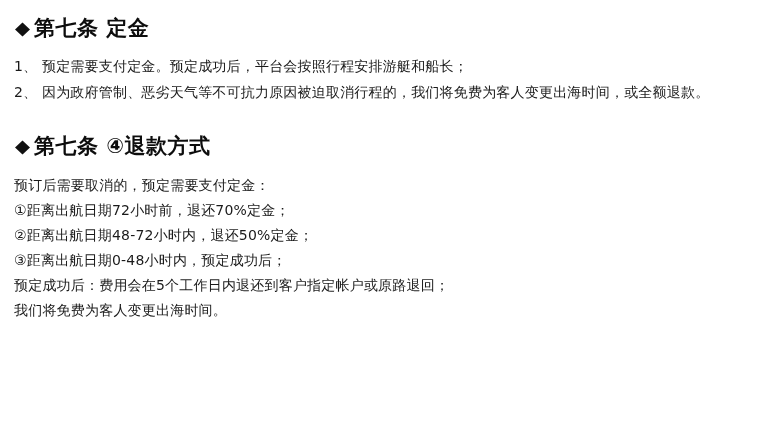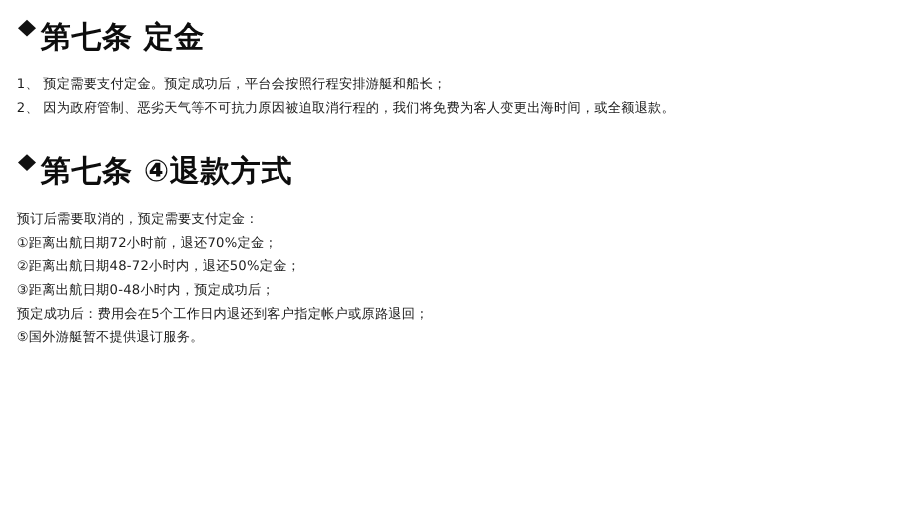--- a/index.html
+++ b/index.html
@@ -19,22 +19,22 @@
     width: 770px;
     height: 439px;
     box-sizing: border-box;
     padding: 8px 14px 0 14px;
   }
   .section {
     margin: 0;
   }
   .section-heading {
     display: flex;
-    align-items: flex-start;
-    font-size: 25px;
+    align-items: center;
+    font-size: 21px;
     font-weight: bold;
     letter-spacing: 0.5px;
     line-height: 1.35;
     color: #0d0d0d;
     margin: 0 0 4px 0;
   }
   .diamond-icon {
     display: inline-block;
     width: 17px;
     height: 17px;
@@ -43,21 +43,21 @@
     top: 1px;
     flex: 0 0 auto;
   }
   .diamond-icon svg {
     display: block;
   }
   .heading-title {
     white-space: pre;
   }
   .body-text {
-    font-size: 11px;
+    font-size: 14px;
     line-height: 1.85;
     color: #1a1a1a;
     letter-spacing: 0.2px;
   }
   .para {
     margin: 0;
   }
   .sec1 {
     padding-top: 6px;
   }
@@ -102,17 +102,17 @@
         </svg>
       </span>
       <span class="heading-title">第七条 ④退款方式</span>
     </h2>
     <div class="body-text sec2-body">
       <p class="para">预订后需要取消的，预定需要支付定金：</p>
       <p class="para">①距离出航日期72小时前，退还70%定金；</p>
       <p class="para">②距离出航日期48-72小时内，退还50%定金；</p>
       <p class="para">③距离出航日期0-48小时内，预定成功后；</p>
       <p class="para">预定成功后：费用会在5个工作日内退还到客户指定帐户或原路退回；</p>
-      <p class="para">⑤国外游艇暂不提供退订服务。</p>
+      <p class="para">我们将免费为客人变更出海时间。</p>
     </div>
   </div>
 
 </div>
 
 </body></html>

